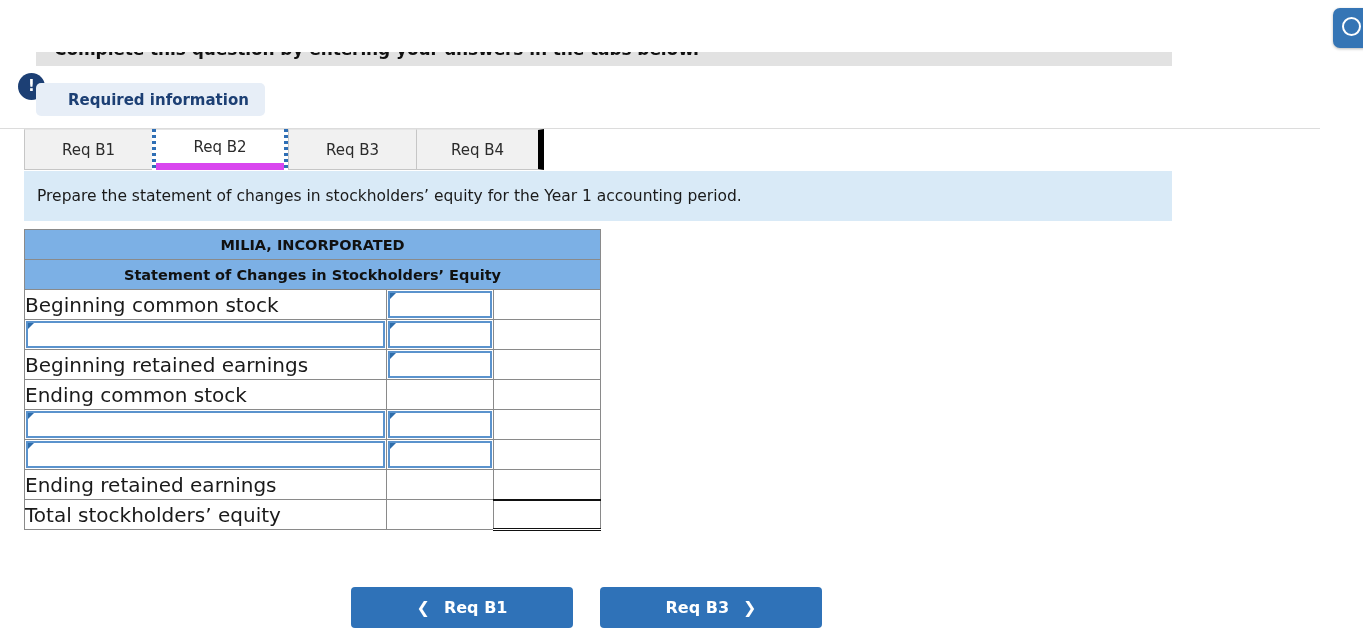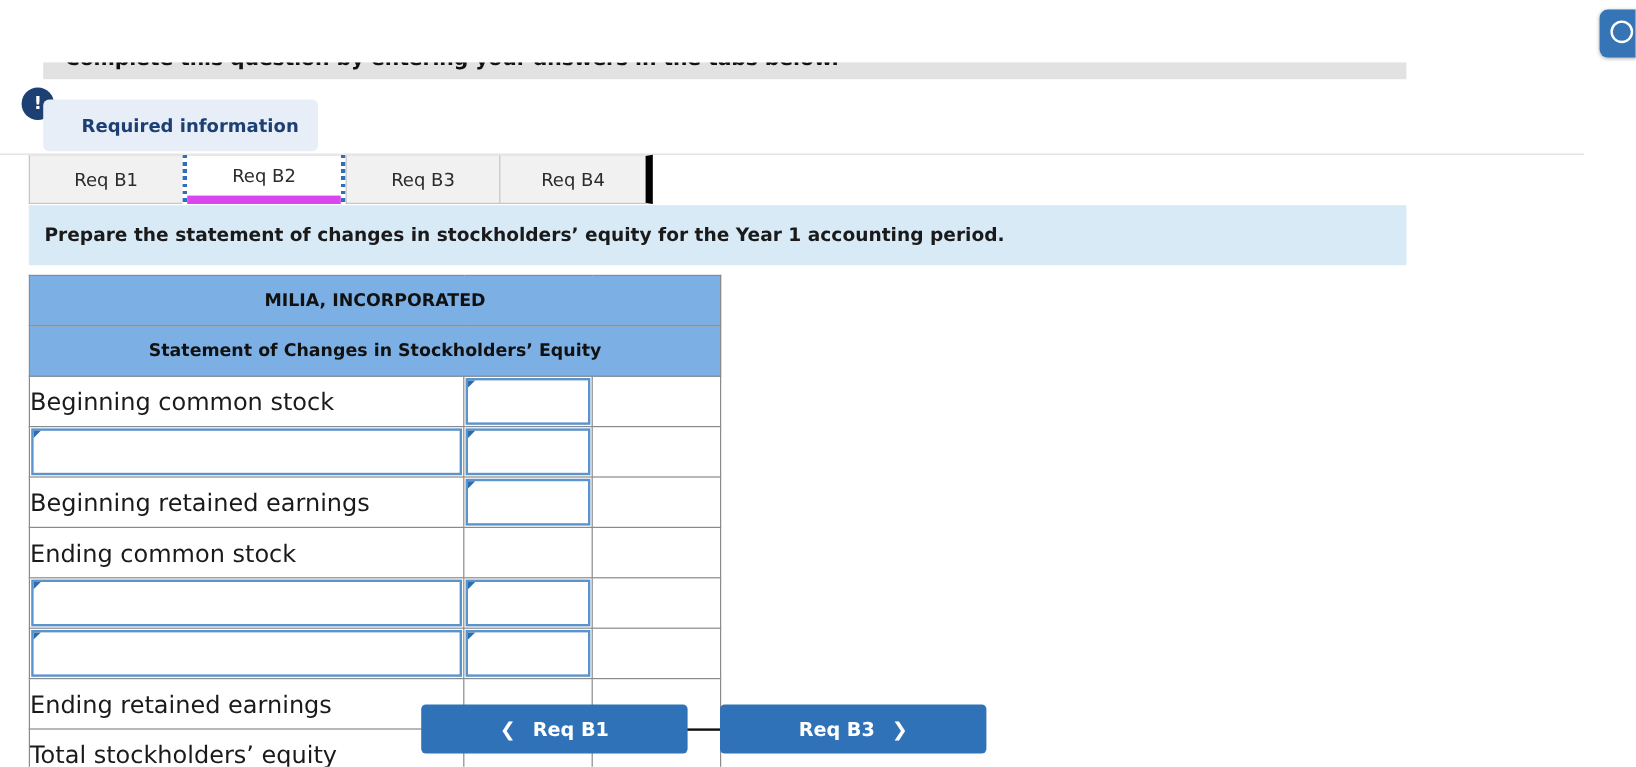--- a/index.html
+++ b/index.html
@@ -57,21 +57,21 @@
     border: 2.4px solid #ffffff;
     border-radius: 50%;
     box-sizing: border-box;
   }
 
   
   #req-info {
     position: absolute;
     left: 36px;
     top: 83px;
-    height: 43px;
+    height: 33px;
     background: #e7eef7;
     border-radius: 5px;
     padding: 0 16px 0 32px;
     display: flex;
     align-items: center;
     box-sizing: border-box;
   }
   #req-info-label {
     font-size: 15px;
     font-weight: bold;
@@ -151,35 +151,34 @@
     height: 50px;
     background: #d9eaf7;
     display: flex;
     align-items: center;
     box-sizing: border-box;
     padding-left: 13px;
   }
   #instruction-text {
     font-size: 15.5px;
     color: #1a1a1a;
-    font-weight: bold;
   }
 
   
   #statement {
     position: absolute;
     left: 24px;
     top: 229px;
     width: 576px;
     border-collapse: collapse;
     table-layout: fixed;
   }
   #statement td {
     border: 1px solid #8a8a8a;
-    height: 42px;
+    height: 30px;
     box-sizing: border-box;
     padding: 0;
   }
   .col-label { width: 362px; }
   .col-amt1  { width: 107px; }
   .col-amt2  { width: 107px; }
 
   .hdr {
     background: #7cb0e5;
     text-align: center;

